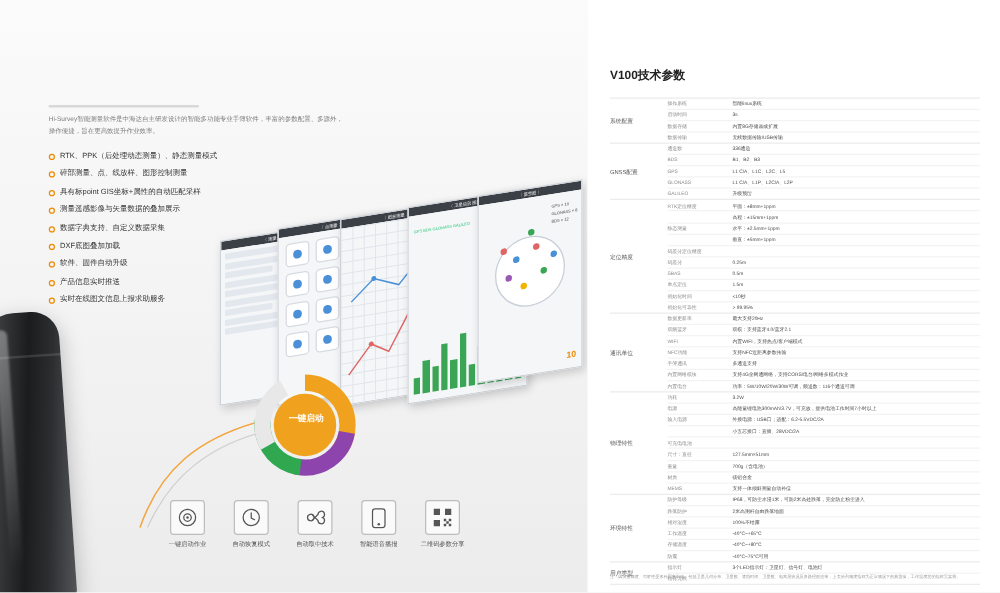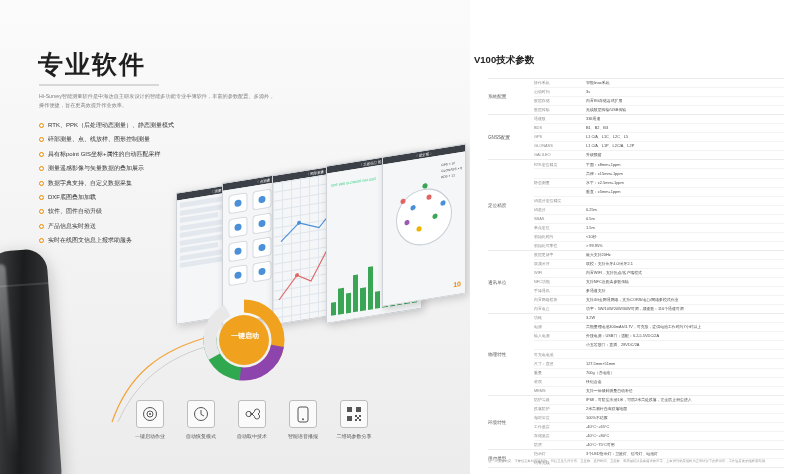--- a/index.html
+++ b/index.html
@@ -112,21 +112,21 @@
   .features { position:absolute; left:130px; top:400px; width:250px; display:flex; gap:11px; }
   .feat { width:40px; text-align:center; }
   .feat .box {
     width:28px; height:28px; margin:0 auto 5px; border:1px solid #bdbdbd; border-radius:3px;
     background:#fafafa; display:flex; align-items:center; justify-content:center;
   }
   .feat .cap { font-size:5px; color:#555; line-height:1.2; }
 
   
   .right { position:absolute; left:470px; top:0; width:330px; height:474px; background:#ffffff; }
-  .spec-title { position:absolute; left:4px; top:54px; font-size:9.5px; font-weight:bold; color:#222;text-align:right; }
+  .spec-title { position:absolute; left:18px; top:54px; font-size:9.5px; font-weight:bold; color:#222;text-align:right; }
   .spec-table { position:absolute; left:18px; top:78px; width:296px; }
   .grp { display:flex; border-top:1px solid #ececec; }
   .grp:last-child { border-bottom:1px solid #ececec; }
   .grp-name {
     width:46px; flex:0 0 46px; font-size:4.6px; color:#555;
     display:flex; align-items:center; padding:4px 2px 4px 0;
   }
   .grp-rows { flex:1 1 auto; }
   .srow { display:flex; border-bottom:1px solid #f3f3f3; padding:1.1px 0; }
   .srow:last-child { border-bottom:none; }
@@ -135,21 +135,20 @@
   .footnote { position:absolute; left:18px; bottom:10px; width:300px; font-size:3.3px; color:#9a9a9a; line-height:1.55; }
   .topline { position:absolute; left:470px; top:0; width:1px; height:474px; background:#eee; }
 </style>
 </head>
 <body>
 
 <div class="page">
 
   <div class="left">
 
-    <div class="headline">专业软件</div>
     <div class="headline-rule"></div>
     <div class="intro">Hi-Survey智能测量软件是中海达自主研发设计的智能多功能专业手簿软件，丰富的参数配置、多源外，操作便捷，旨在更高效提升作业效率。</div>
 
     <div class="bullets">
       <div class="bullet">
           <span class="dot"></span>
           <span>RTK、PPK（后处理动态测量）、静态测量模式</span>
         </div>
       <div class="bullet">
           <span class="dot"></span>

